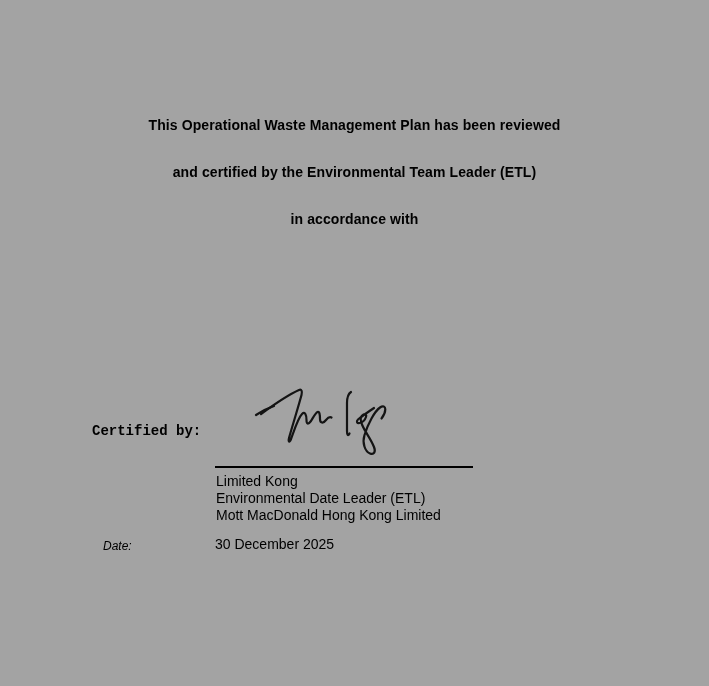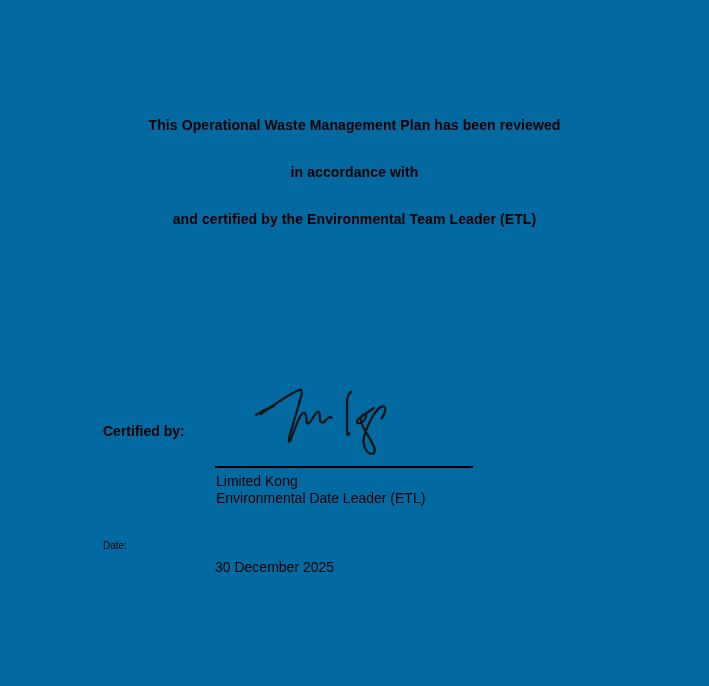--- a/index.html
+++ b/index.html
@@ -1,21 +1,21 @@
 <!DOCTYPE html>
 <html><head>
 <meta charset="utf-8">
 <style>
   * { margin: 0; padding: 0; box-sizing: border-box; }
   html, body { background: #ffffff; }
   .page {
     position: relative;
     width: 709px;
     height: 686px;
-    background: #0369a1;
+    background: #a3a3a3;
     font-family: "Liberation Sans", sans-serif;
     color: #000000;
     overflow: hidden;
     margin: 0 auto;
   }
   .statement {
     position: absolute;
     top: 117px;
     left: 0;
     width: 709px;
@@ -23,25 +23,26 @@
   }
   .statement p {
     font-size: 14px;
     font-weight: bold;
     line-height: 16px;
     margin-bottom: 31px;
     letter-spacing: 0.1px;
   }
   .certified-label {
     position: absolute;
-    left: 103px;
+    left: 92px;
     top: 423px;
     font-size: 14px;
     font-weight: bold;
     line-height: 16px;
+    font-family: Liberation Mono, monospace;
   }
   .signature-wrap {
     position: absolute;
     left: 245px;
     top: 374px;
     width: 150px;
     height: 85px;
   }
   .sig-line {
     position: absolute;
@@ -55,58 +56,60 @@
     position: absolute;
     left: 216px;
     top: 473px;
     font-size: 14px;
     line-height: 17px;
   }
   .date-label {
     position: absolute;
     left: 103px;
     top: 538px;
-    font-size: 10px;
+    font-size: 12px;
     line-height: 16px;
+    font-style: italic;
   }
   .date-value {
     position: absolute;
     left: 215px;
-    top: 559px;
+    top: 536px;
     font-size: 14px;
     line-height: 16px;
   }
 </style>
 </head>
 <body>
 
 <div class="page">
 
   <div class="statement">
     <p>This Operational Waste Management Plan has been reviewed</p>
+    <p>and certified by the Environmental Team Leader (ETL)</p>
     <p>in accordance with</p>
-    <p>and certified by the Environmental Team Leader (ETL)</p>
   </div>
 
   <div class="certified-label">Certified by:</div>
 
   <div class="signature-wrap">
     <svg width="150" height="85" viewBox="0 0 150 85">
       <g fill="none" stroke="#141414" stroke-width="2.2" stroke-linecap="round" stroke-linejoin="round">
         <path d="M11,41 C17,37 23,34 29,32"></path>
         <path d="M16,40 C27,32 45,20 54,16 C56.5,15 57.5,17 56.5,21 C53,34 47,53 44,64 C43,68 44.5,69 46,65 C49,57 53,44 57,40 C60,37 61.5,41 61.5,46 C61.5,50 63,51 66,47 C68.5,43 70.5,39 72.5,38 C74.5,37 75,41 75,45 C75,49 78,50 81,46 C83,43.5 85,42.5 86.5,43.5"></path>
         <path d="M106,18 C103,20 102,24 102,29 L102,57 C102,61 103,62.5 104.5,59.5"></path>
         <path d="M129,34 C123,38 116,43 113,45.5 C111,47.5 112,49.5 114.5,49 C117.5,48.5 120,46 121,43 C121.8,40.8 120.5,39.5 118.5,40.5 C115.5,42 115,46 117,50.5 C120,58 126,65 129,73 C131,78 129,81 125,79.5 C120,77.5 117,69 119.5,61 C123,49.5 129.5,37.5 135,33.5 C138,31.3 140.3,32.3 140.3,35.3 C140.3,38.3 138.5,42 136.5,44.5"></path>
       </g>
     </svg>
   </div>
 
   <div class="sig-line"></div>
 
   <div class="name-block">
     <div>Limited Kong</div>
     <div>Environmental Date Leader (ETL)</div>
+    <div>Mott MacDonald Hong Kong Limited</div>
   </div>
 
   <div class="date-label">Date:</div>
   <div class="date-value">30 December 2025</div>
 
 </div>
 
 </body></html>

